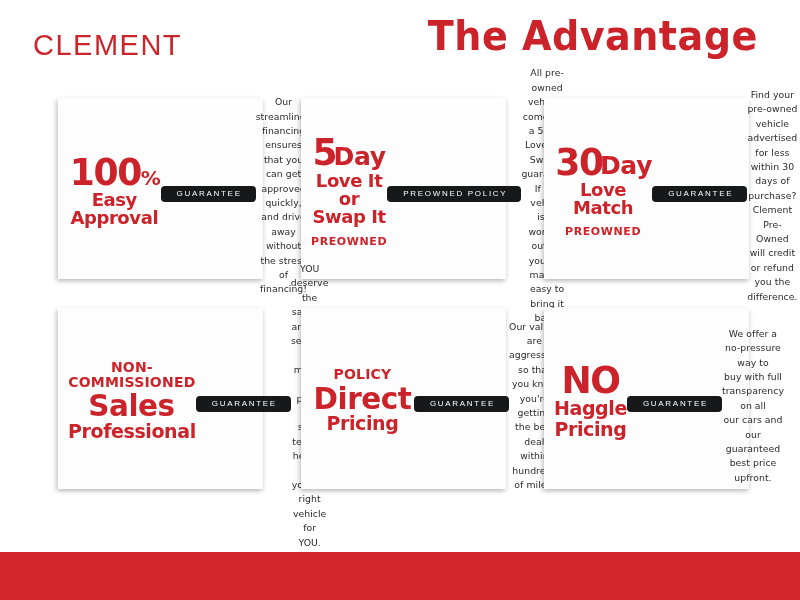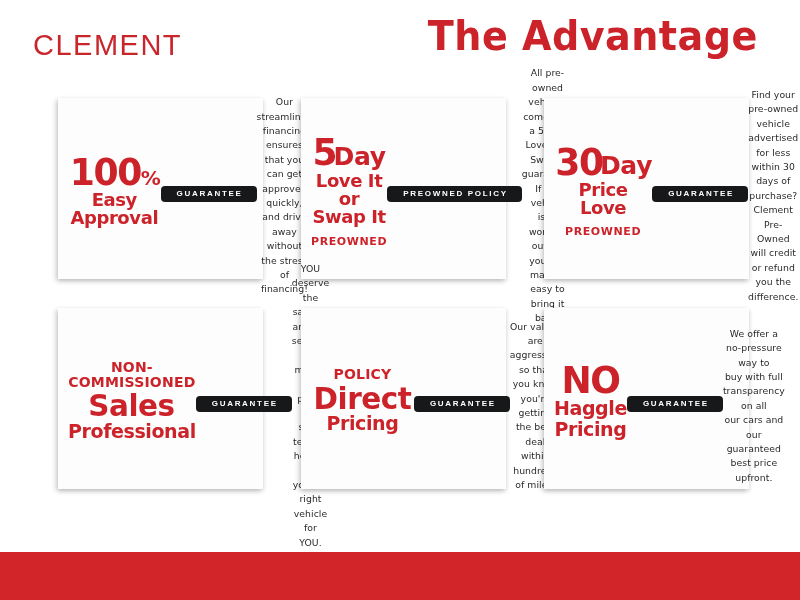--- a/index.html
+++ b/index.html
@@ -150,21 +150,21 @@
     margin-top: 9px;
   }
 
   
   .badge {
     margin-top: 6px;
     background: #17181a;
     color: #ffffff;
     border-radius: 4px;
     font-size: 8px;
-    font-weight: bold;
+    font-weight: normal;
     letter-spacing: 1.7px;
     padding: 4px 14px 4px 16px;
     line-height: 1;
     white-space: nowrap;
   }
 
   
   .body-copy {
     margin-top: 11px;
     font-family: "DejaVu Sans", sans-serif;
@@ -225,21 +225,21 @@
 isn't working out for you, we make it
 easy to bring it back.</div>
   </div>
 
   <div class="card">
     <div class="headline">
       <div class="big-row">
         <span class="big">30</span>
         <span class="suffix">Day</span>
       </div>
-      <div class="sub1">Price Love</div>
+      <div class="sub1">Love Match</div>
       <div class="sub2">PREOWNED</div>
     </div>
     <div class="badge">GUARANTEE</div>
     <div class="body-copy">Find your pre-owned vehicle
 advertised for less within 30
 days of purchase? Clement Pre-Owned
 will credit or refund you the difference.</div>
   </div>
 
   <div class="card">

